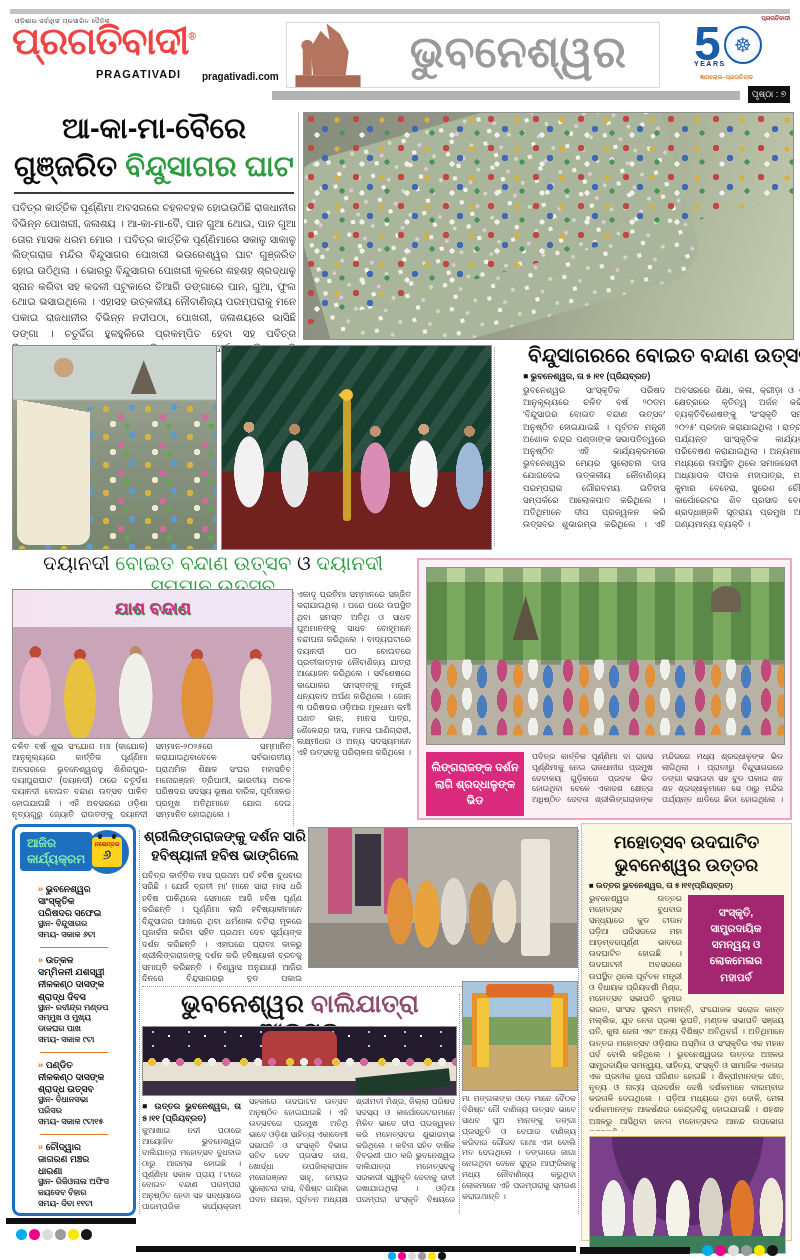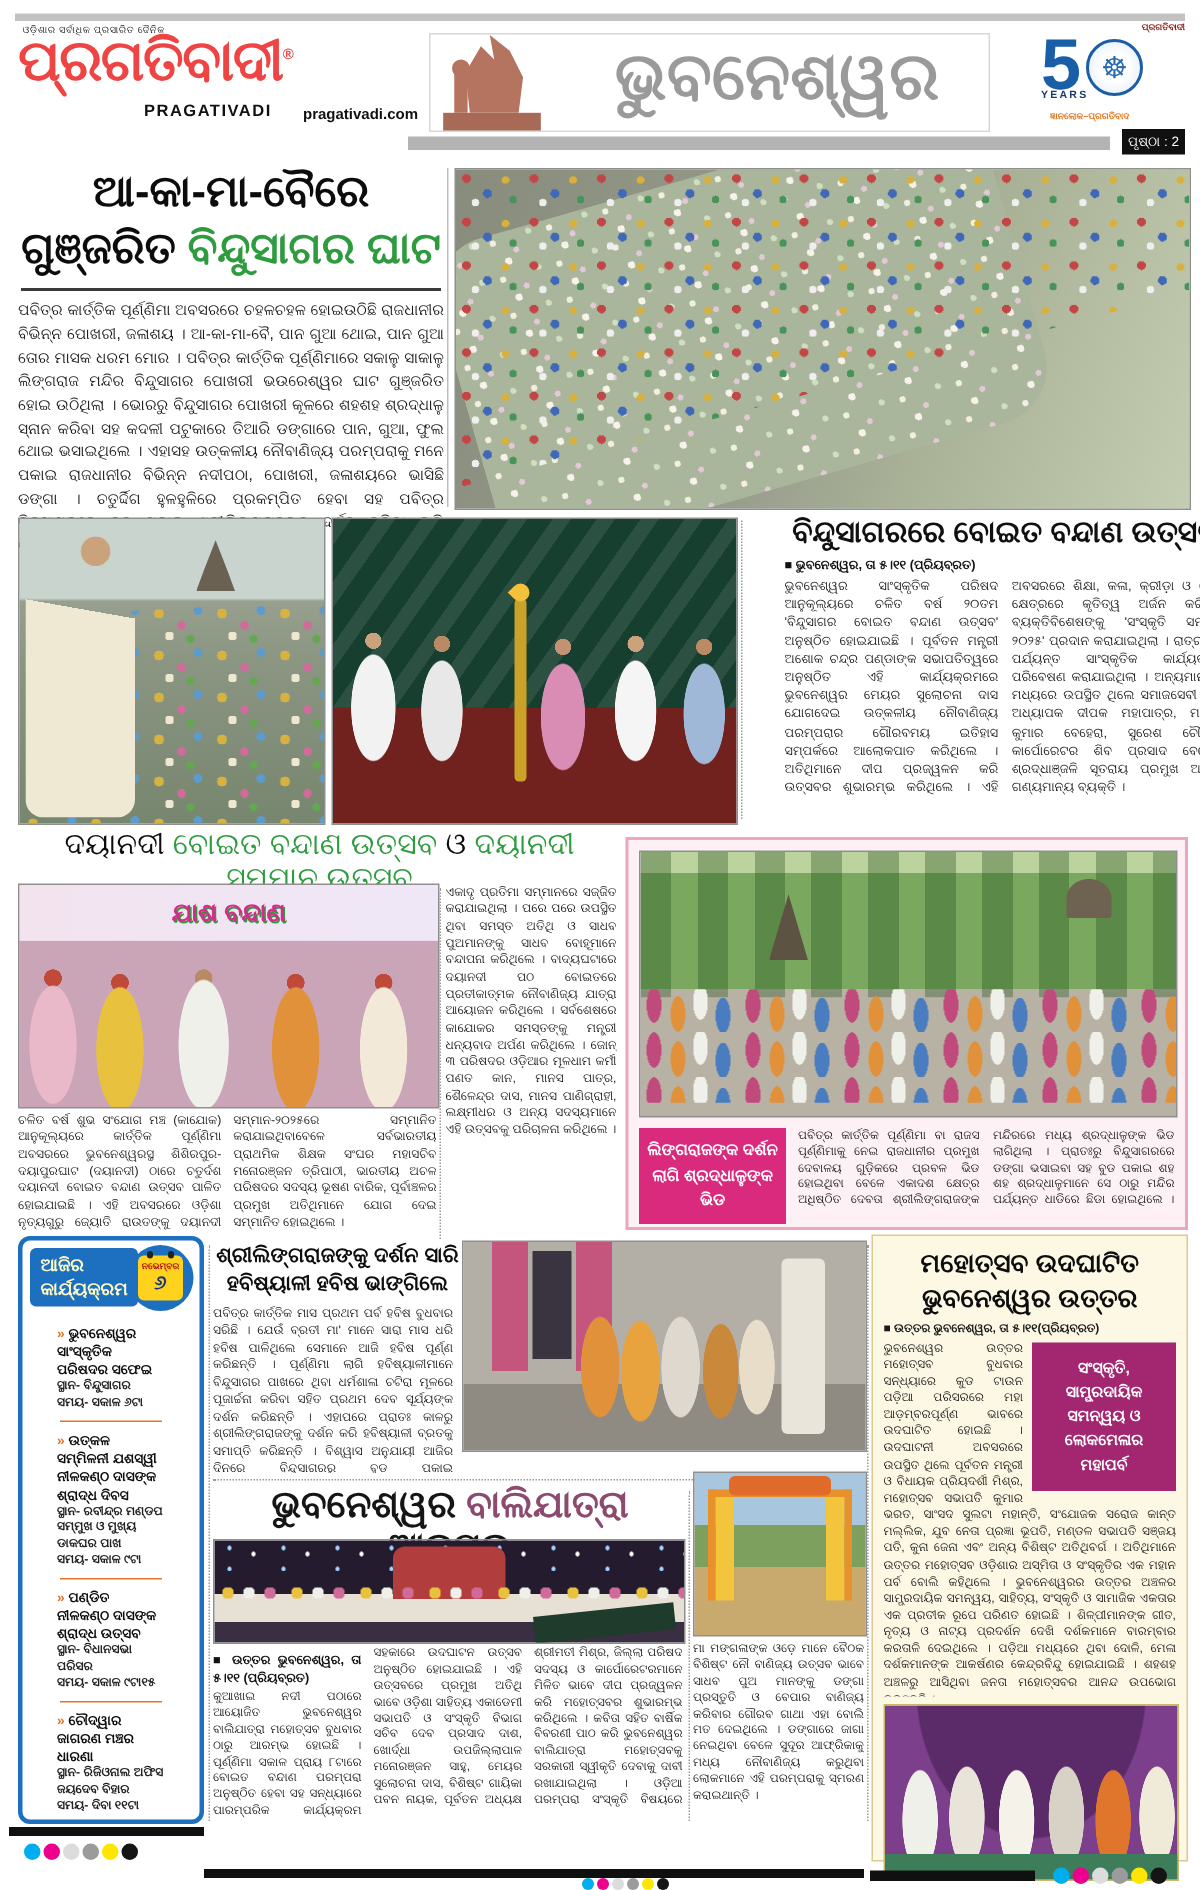--- a/index.html
+++ b/index.html
@@ -131,21 +131,21 @@
       radial-gradient(ellipse 5px 12px at 55px 19px,#4a7cc0 97%,transparent);
     background-size:66px 30px;}
   .cap-row{display:flex;gap:8px;margin-top:7px;}
   .cap-badge{width:98px;background:#d92a7e;color:#fff;font-size:11px;font-weight:800;text-align:center;
     padding:7px 4px;line-height:1.5;box-sizing:border-box;}
   .cap-cols{flex:1;column-count:2;column-gap:9px;font-size:8px;line-height:1.35;height:62px;overflow:hidden;}
   
   .sidebar{left:12px;top:824px;width:124px;height:392px;border:3px solid #1d6fc0;border-radius:8px;
     box-sizing:border-box;overflow:hidden;background:#fff;}
   .sb-head{position:relative;height:52px;}
-  .sb-title{position:absolute;left:5px;top:5px;background:#1d6fc0;color:#fef9c3;font-size:12px;font-weight:800;
+  .sb-title{position:absolute;left:5px;top:5px;background:#1d6fc0;color:#86efac;font-size:12px;font-weight:800;
     padding:4px 7px;border-radius:4px;line-height:1.3;}
   .sb-cal{position:absolute;right:4px;top:3px;width:44px;height:44px;background:#1d6fc0;border-radius:50%;
     display:flex;align-items:center;justify-content:center;}
   .sb-cal-inner{width:30px;height:30px;background:#ffd21e;border-radius:4px;text-align:center;position:relative;}
   .sb-cal-inner::before{content:"";position:absolute;left:6px;top:-3px;width:4px;height:5px;background:#222;border-radius:2px;}
   .sb-cal-inner::after{content:"";position:absolute;right:6px;top:-3px;width:4px;height:5px;background:#222;border-radius:2px;}
   .sb-month{font-size:6px;font-weight:800;color:#b01010;padding-top:4px;}
   .sb-day{font-size:13px;font-weight:900;color:#16357c;line-height:1;}
   .sb-items{padding:4px 23px;}
   .sb-item-title{font-size:9.2px;font-weight:800;line-height:1.32;color:#0d0d0d;}
@@ -248,21 +248,21 @@
         <rect x="13" y="22" width="6" height="18" fill="#b5745f"></rect>
     </svg>
   </div>
   <div class="abs mh-city">ଭୁବନେଶ୍ୱର</div>
   <div class="abs an-top">ପ୍ରଗତିବାଦୀ</div>
   <div class="abs an-5">5</div>
   <div class="abs an-circle">☸</div>
   <div class="abs an-years">YEARS</div>
   <div class="abs an-tag">ଜ୍ଞାନଲୋକ–ପ୍ରଗତିବାଦ</div>
   <div class="abs graybar"></div>
-  <div class="abs pagebox">ପୃଷ୍ଠା : 2</div>
+  <div class="abs pagebox">ପୃଷ୍ଠା : ୭</div>
 
   <div class="abs lead-col">
     <div class="lead-h">
       <div>ଆ-କା-ମା-ବୈରେ</div>
       <div><span>ଗୁଞ୍ଜରିତ </span><span class="green">ବିନ୍ଦୁସାଗର ଘାଟ</span></div>
     </div>
     <div class="lead-rule"></div>
     <div class="lead-body jt">ପବିତ୍ର କାର୍ତ୍ତିକ ପୂର୍ଣ୍ଣିମା ଅବସରରେ ଚହଳଚହଳ ହୋଇଉଠିଛି ରାଜଧାନୀର ବିଭିନ୍ନ ପୋଖରୀ, ଜଳାଶୟ । ଆ-କା-ମା-ବୈ, ପାନ ଗୁଆ ଥୋଇ, ପାନ ଗୁଆ ତୋର ମାସକ ଧରମ ମୋର । ପବିତ୍ର କାର୍ତ୍ତିକ ପୂର୍ଣ୍ଣିମାରେ ସକାଳୁ ସାକାଳୁ ଲିଙ୍ଗରାଜ ମନ୍ଦିର ବିନ୍ଦୁସାଗର ପୋଖରୀ ଭଉରେଶ୍ୱର ଘାଟ ଗୁଞ୍ଜରିତ ହୋଇ ଉଠିଥିଲା । ଭୋରରୁ ବିନ୍ଦୁସାଗର ପୋଖରୀ କୂଳରେ ଶହଶହ ଶ୍ରଦ୍ଧାଳୁ ସ୍ନାନ କରିବା ସହ କଦଳୀ ପଟୁକାରେ ତିଆରି ଡଙ୍ଗାରେ ପାନ, ଗୁଆ, ଫୁଲ ଥୋଇ ଭସାଇଥିଲେ । ଏହାସହ ଉତ୍କଳୀୟ ନୌବାଣିଜ୍ୟ ପରମ୍ପରାକୁ ମନେ ପକାଇ ରାଜଧାନୀର ବିଭିନ୍ନ ନଦୀପଠା, ପୋଖରୀ, ଜଳାଶୟରେ ଭାସିଛି ଡଙ୍ଗା । ଚତୁର୍ଦ୍ଦିଗ ହୁଳହୁଳିରେ ପ୍ରକମ୍ପିତ ହେବା ସହ ପବିତ୍ର ବିନ୍ଦୁସାଗରରେ ବୁଡ ପକାଇ ଶ୍ରୀଲିଙ୍ଗରାଜଙ୍କୁ ଦର୍ଶନ କରିବା ଲାଗି ଭକ୍ତଙ୍କ ସୁଅ ଛୁଟିଥିଲା ।</div>
   </div>
   <div class="abs vline-lead"></div>

